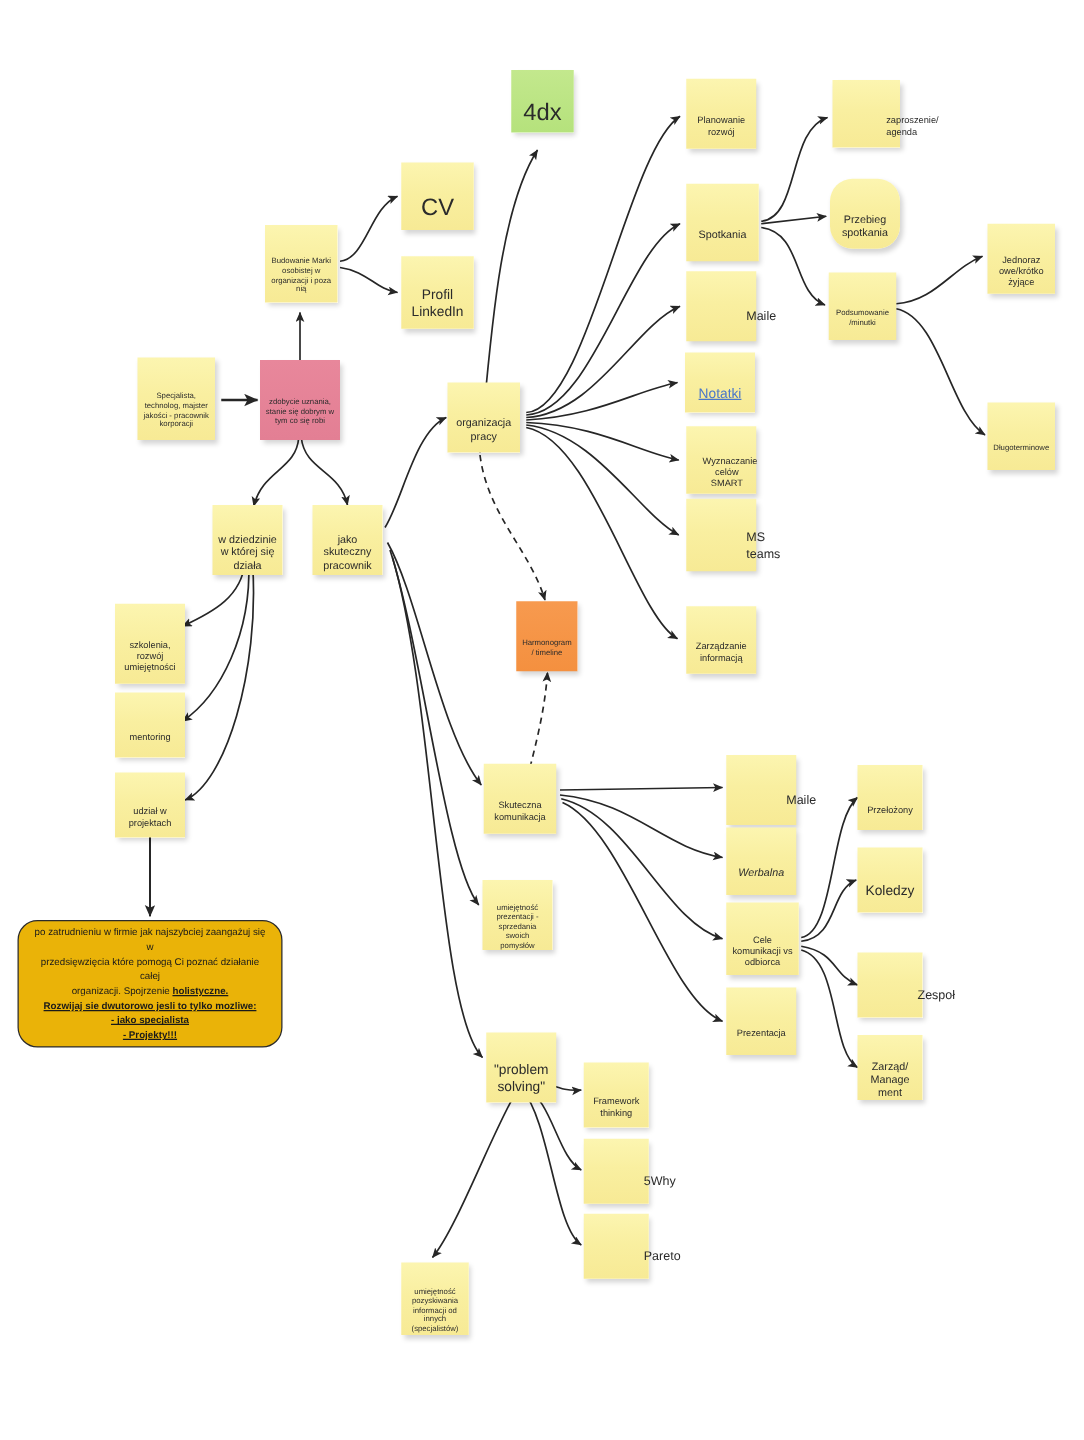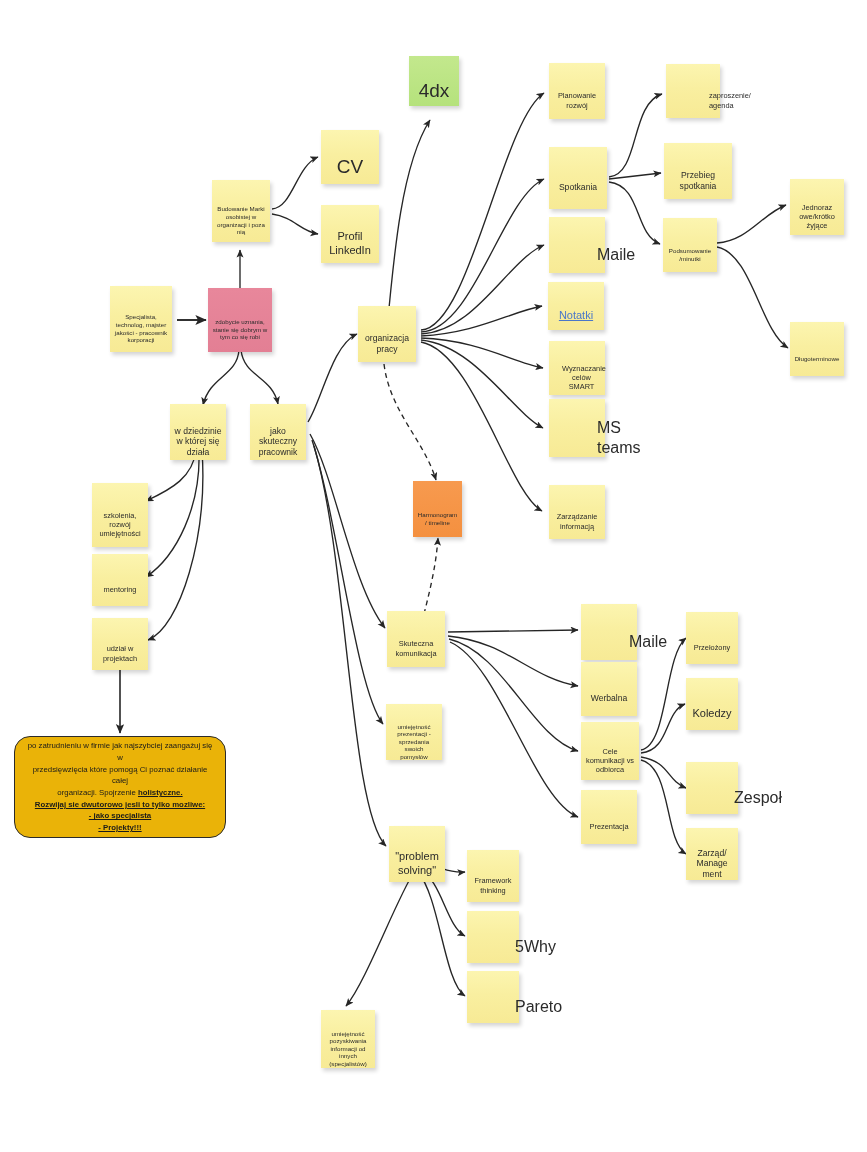--- a/index.html
+++ b/index.html
@@ -14,21 +14,21 @@
         background:#faf09f;color:#2b2b2b;}
   .note span{display:block;width:100%;margin-top:19px;}
   .yellow{background:linear-gradient(180deg,#fcf5b0 0%,#f9efa0 45%,#f7ea95 100%);}
   .green{background:linear-gradient(180deg,#c3e88d 0%,#b5e27c 100%);}
   .pink{background:linear-gradient(180deg,#e8879b 0%,#e37f94 100%);}
   .orange{background:linear-gradient(180deg,#f79a4f 0%,#f4903f 100%);}
   .tiny{font-size:6.2px;}
   .xsmall{font-size:7.4px;}
   .small{font-size:8.6px;}
   .med{font-size:11px;}
-  .large{font-size:16px;padding-left:48px;}
+  .large{font-size:10px;padding-left:48px;}
   .xlarge{font-size:19px;}
   .link{color:#4a77c9;text-decoration:underline;}
   .redbox{position:absolute;box-sizing:border-box;border-radius:16px;
           background:#eab308;border:1.6px solid #2b2b2b;
           display:flex;align-items:center;justify-content:center;
           text-align:center;padding:8px 10px;font-size:7.8px;line-height:1.5;color:#1a1a1a;}
   .redbox u{text-decoration:underline;}
   .redbox b{font-weight:bold;}
 </style>
 </head>
@@ -218,21 +218,21 @@
   </div>
 
   <div class="note yellow xsmall" style="left:549px;top:485px;width:56px;height:54px;">
     <span>Zarządzanie informacją</span>
   </div>
 
   <div class="note yellow xsmall" style="left:666px;top:64px;width:54px;height:54px;padding-left:43px;">
     <span>zaproszenie/ agenda</span>
   </div>
 
-  <div class="note yellow small" style="left:664px;top:143px;width:68px;height:56px;">
+  <div class="note yellow small" style="left:664px;top:143px;width:56px;height:56px;border-radius:18px;">
     <span>Przebieg spotkania</span>
   </div>
 
   <div class="note yellow tiny" style="left:663px;top:218px;width:54px;height:54px;">
     <span>Podsumowanie /minutki</span>
   </div>
 
   <div class="note yellow xsmall" style="left:790px;top:179px;width:54px;height:56px;">
     <span>Jednoraz owe/krótko żyjące</span>
   </div>
@@ -246,21 +246,21 @@
   </div>
 
   <div class="note yellow tiny" style="left:386px;top:704px;width:56px;height:56px;">
     <span>umiejętność prezentacji - sprzedania swoich pomysłów</span>
   </div>
 
   <div class="note yellow large" style="left:581px;top:604px;width:56px;height:56px;">
     <span>Maile</span>
   </div>
 
-  <div class="note yellow small" style="left:581px;top:662px;width:56px;height:54px;">
+  <div class="note yellow small" style="left:581px;top:662px;width:56px;height:54px;font-style:italic;">
     <span>Werbalna</span>
   </div>
 
   <div class="note yellow xsmall" style="left:581px;top:722px;width:58px;height:58px;">
     <span>Cele komunikacji vs odbiorca</span>
   </div>
 
   <div class="note yellow xsmall" style="left:581px;top:790px;width:56px;height:54px;">
     <span>Prezentacja</span>
   </div>

